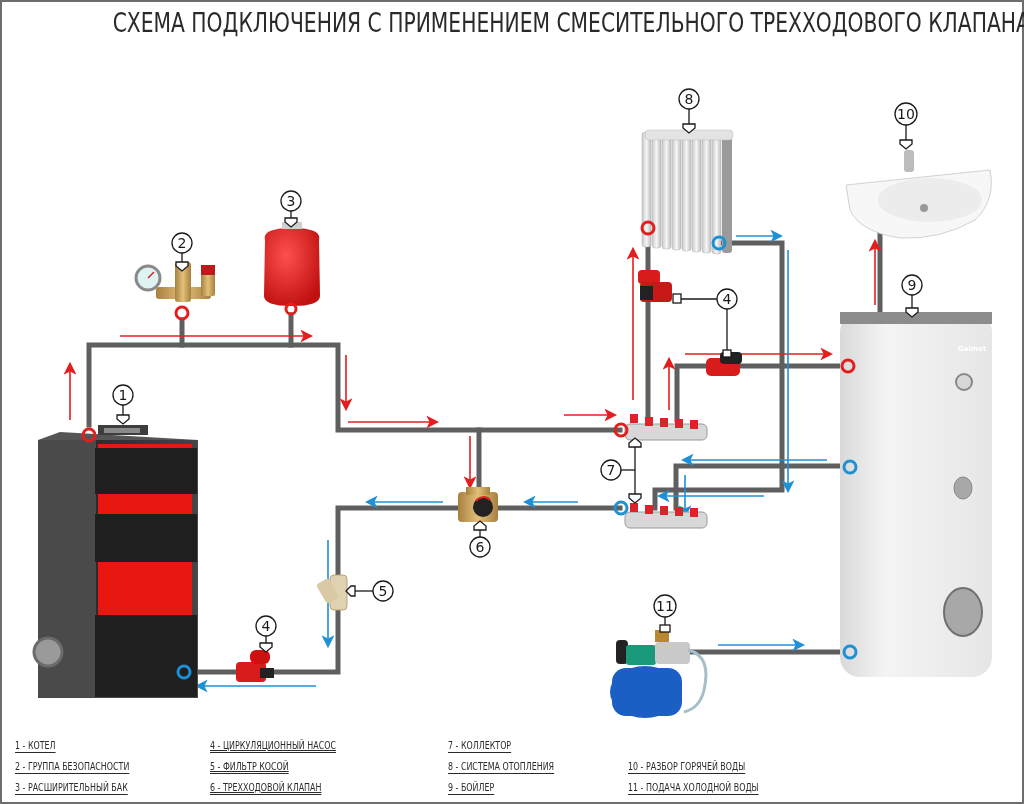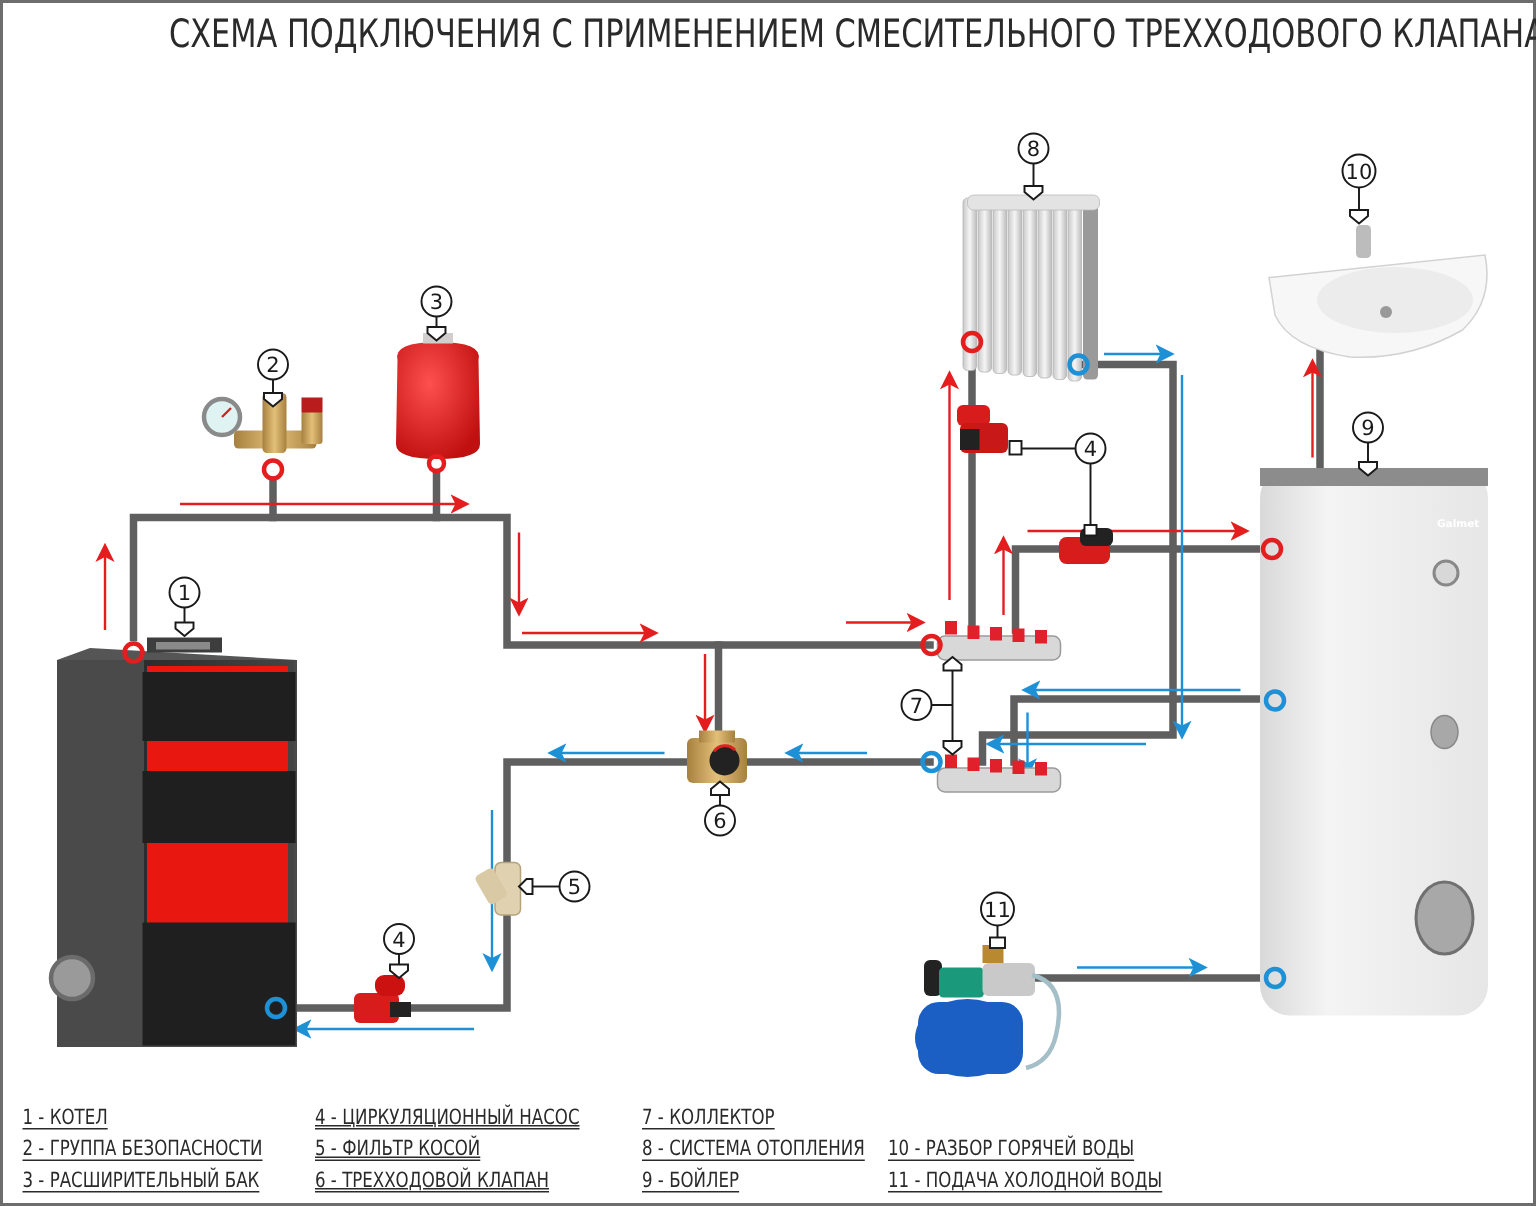--- a/index.html
+++ b/index.html
@@ -1,20 +1,20 @@
 <!DOCTYPE html>
 <html><head>
 <meta charset="utf-8">
 <style>
   html,body{margin:0;padding:0;background:#fff;}
   body{width:1024px;height:804px;position:relative;overflow:hidden;font-family:"DejaVu Sans Condensed","DejaVu Sans",sans-serif;}
   .frame{position:absolute;left:0;top:0;width:1020px;height:800px;border:2px solid #6d6d6d;box-sizing:content-box;}
   .title{position:absolute;left:0;top:8px;width:1024px;text-align:center;font-size:26px;letter-spacing:0px;color:#2a2a2a;font-family:"DejaVu Sans",sans-serif;transform:scaleX(0.78);transform-origin:center;white-space:nowrap;}
   svg.diagram{position:absolute;left:0;top:0;}
-  .legend{position:absolute;top:735px;font-size:14px;color:#2a2a2a;line-height:21px;white-space:nowrap;}
+  .legend{position:absolute;top:735px;font-size:10px;color:#2a2a2a;line-height:21px;white-space:nowrap;}
   .legend div{text-decoration:underline;text-underline-offset:3px;transform:scaleX(0.88);transform-origin:left;}
   .ctext{font-family:"DejaVu Sans",sans-serif;font-size:14px;fill:#1a1a1a;}
 </style>
 </head>
 <body>
 
 <div class="frame"></div>
 <div class="title">СХЕМА ПОДКЛЮЧЕНИЯ С ПРИМЕНЕНИЕМ СМЕСИТЕЛЬНОГО ТРЕХХОДОВОГО КЛАПАНА</div>
 
 <svg class="diagram" width="1024" height="804" viewBox="0 0 1024 804">
@@ -307,21 +307,21 @@
 <div class="legend" style="left:15px;">
   <div>1 -  КОТЕЛ</div>
   <div>2 - ГРУППА БЕЗОПАСНОСТИ</div>
   <div>3 - РАСШИРИТЕЛЬНЫЙ БАК</div>
 </div>
 <div class="legend" style="left:210px;text-decoration:underline;">
   <div>4 - ЦИРКУЛЯЦИОННЫЙ НАСОС</div>
   <div>5 - ФИЛЬТР КОСОЙ</div>
   <div>6 - ТРЕХХОДОВОЙ КЛАПАН</div>
 </div>
-<div class="legend" style="left:428px;">
+<div class="legend" style="left:448px;">
   <div>7 -  КОЛЛЕКТОР</div>
   <div>8 -  СИСТЕМА ОТОПЛЕНИЯ</div>
   <div>9 -  БОЙЛЕР</div>
 </div>
-<div class="legend" style="left:592px;top:756px;">
+<div class="legend" style="left:628px;top:756px;">
   <div>10 - РАЗБОР ГОРЯЧЕЙ  ВОДЫ</div>
   <div>11 - ПОДАЧА  ХОЛОДНОЙ ВОДЫ</div>
 </div>
 
 </body></html>

